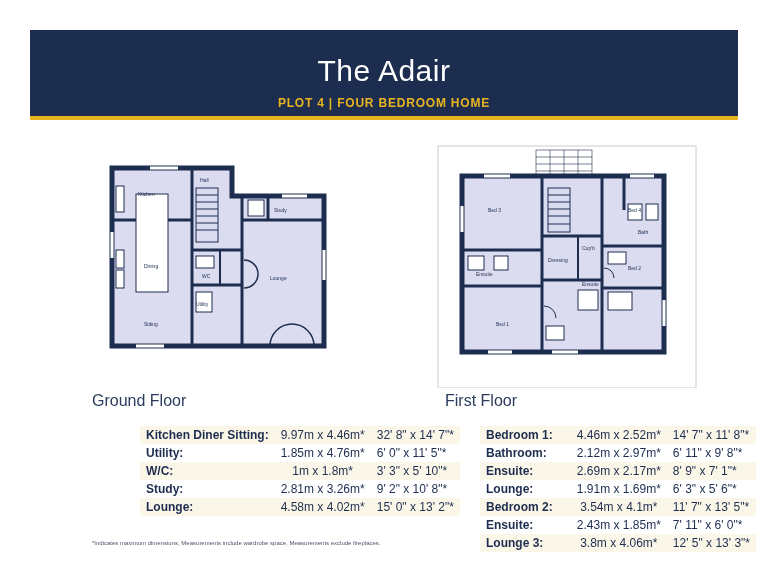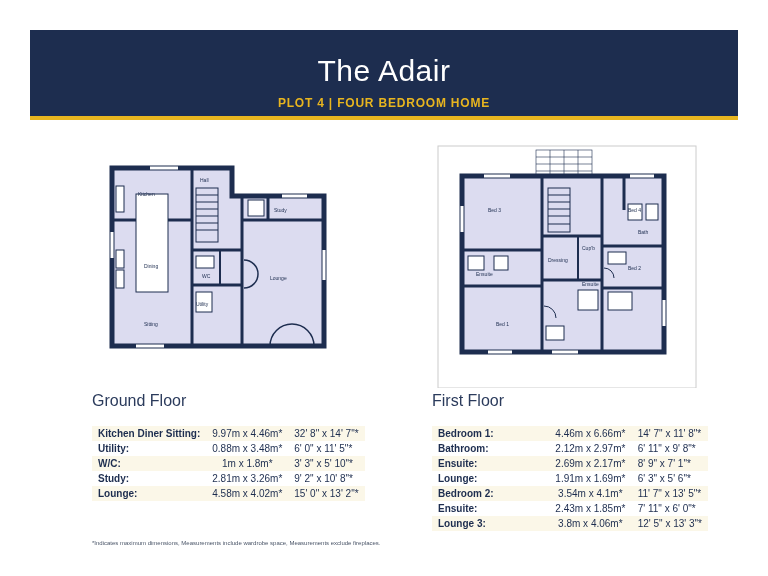--- a/index.html
+++ b/index.html
@@ -42,34 +42,35 @@
     letter-spacing: 0.8px;
   }
   
   .floor-label {
     position: absolute;
     font-size: 16px;
     color: #2b3b5c;
     font-weight: normal;
   }
   #ground-label { left: 92px; top: 392px; }
-  #first-label  { left: 432px; top: 392px; text-align: right; }
+  #first-label  { left: 445px; top: 392px; text-align: right; }
 
   .plan {
     position: absolute;
   }
   #ground-plan { left: 92px; top: 140px; width: 270px; height: 248px; }
   #first-plan   { left: 432px; top: 140px; width: 270px; height: 248px; }
 
   
   .spec-table {
     position: absolute;
     border-collapse: collapse;
-    font-size: 10px;
+    font-size: 12px;
     color: #1d2d4f;
+    margin-left: 48px;
   }
   #ground-table { left: 92px; top: 426px; width: 246px; }
   #first-table  { left: 432px; top: 426px; width: 276px; }
   .spec-table tr { height: 15px; }
   .spec-table tr:nth-child(odd) { background: #fbf7e8; }
   .spec-table tr:nth-child(even) { background: #ffffff; }
   .spec-table td {
     padding: 2px 6px;
     vertical-align: middle;
     white-space: nowrap;
@@ -237,21 +238,21 @@
 
   <table class="spec-table" id="ground-table">
     <tbody>
         <tr>
           <td class="room">Kitchen Diner Sitting:</td>
           <td class="metric">9.97m x 4.46m*</td>
           <td class="imperial">32' 8" x 14' 7"*</td>
         </tr>
         <tr>
           <td class="room">Utility:</td>
-          <td class="metric">0.88m x 3.48m*</td>
+          <td class="metric">1.85m x 4.76m*</td>
           <td class="imperial">6' 0" x 11' 5"*</td>
         </tr>
         <tr>
           <td class="room">W/C:</td>
           <td class="metric">1m   x   1.8m*</td>
           <td class="imperial">3' 3" x 5' 10"*</td>
         </tr>
         <tr>
           <td class="room">Study:</td>
           <td class="metric">2.81m x 3.26m*</td>
@@ -262,21 +263,21 @@
           <td class="metric">4.58m x 4.02m*</td>
           <td class="imperial">15' 0" x 13' 2"*</td>
         </tr>
       </tbody>
   </table>
 
   <table class="spec-table" id="first-table">
     <tbody>
         <tr>
           <td class="room">Bedroom  1:</td>
-          <td class="metric">4.46m x 6.66m*</td>
+          <td class="metric">4.46m x 2.52m*</td>
           <td class="imperial">14' 7" x 11' 8"*</td>
         </tr>
         <tr>
           <td class="room">Bathroom:</td>
           <td class="metric">2.12m x 2.97m*</td>
           <td class="imperial">6' 11" x 9' 8"*</td>
         </tr>
         <tr>
           <td class="room">Ensuite:</td>
           <td class="metric">2.69m x 2.17m*</td>

